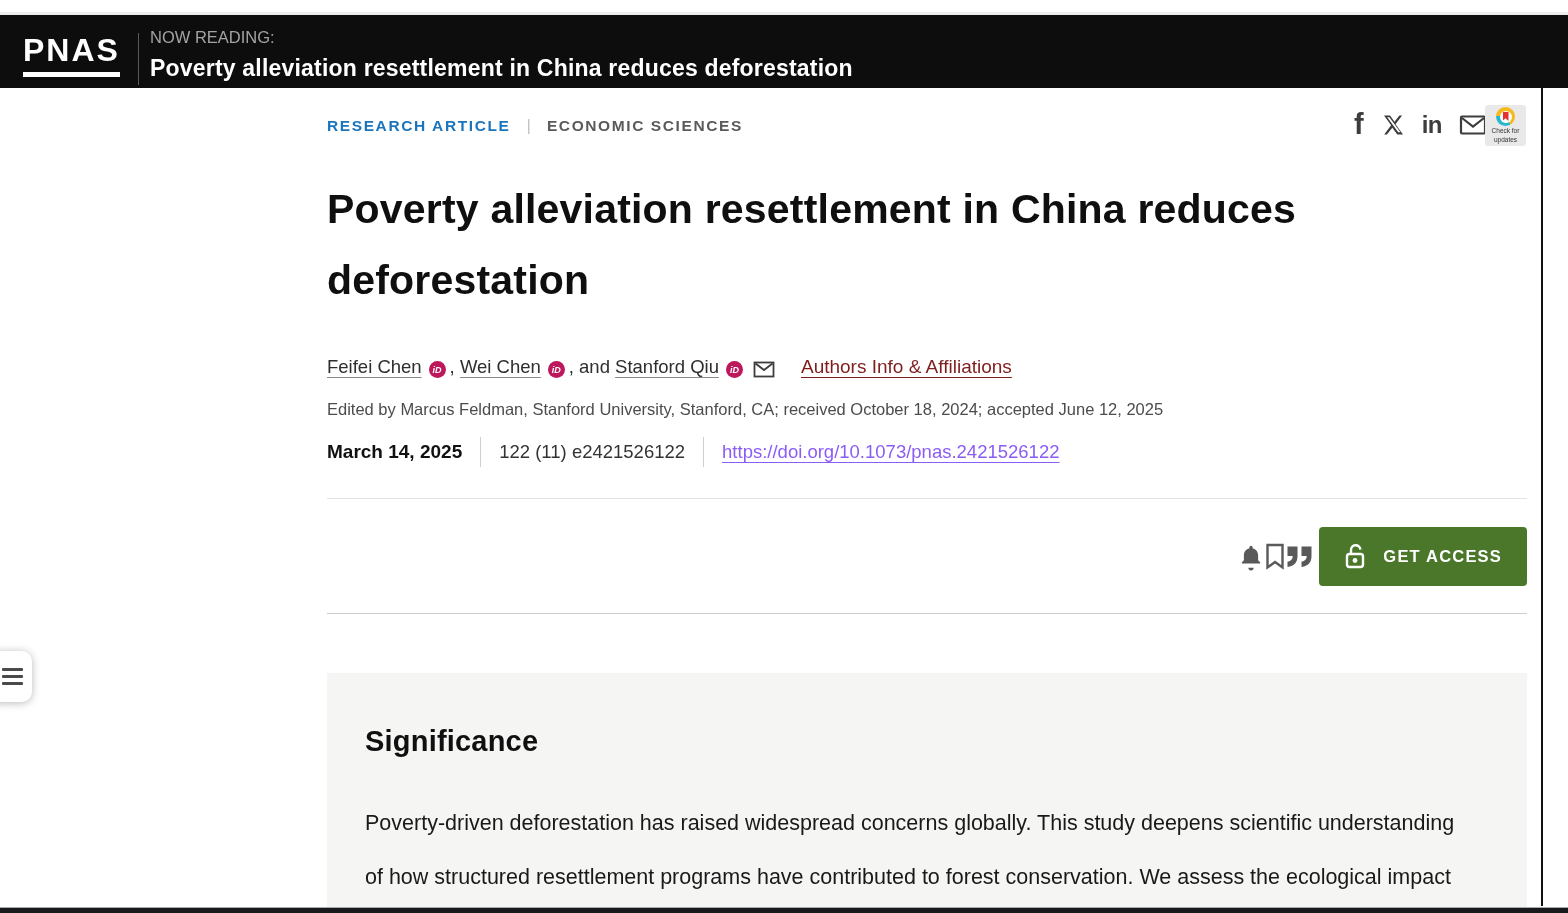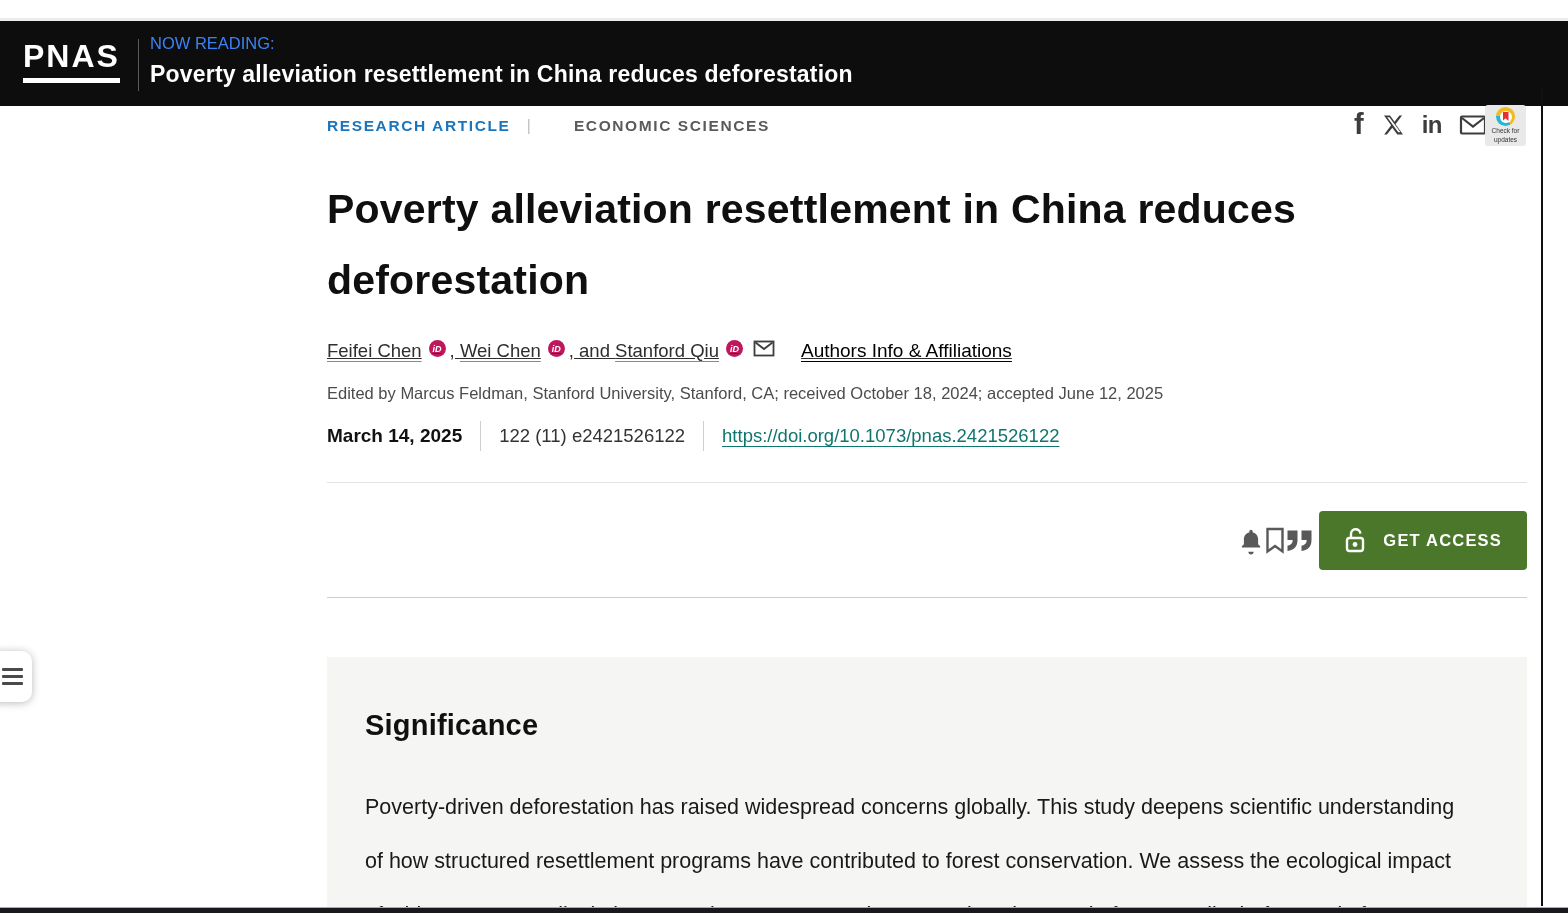--- a/index.html
+++ b/index.html
@@ -4,42 +4,42 @@
 <style>
   * { margin:0; padding:0; box-sizing:border-box; }
   html,body { width:1568px; height:913px; }
   body {
     position:relative; overflow:hidden; background:#ffffff;
     font-family:"Liberation Sans", sans-serif; color:#1a1a1a;
   }
 
   
   .topbar {
-    position:absolute; top:18px; left:0; width:1568px; height:88px;
+    position:absolute; top:12px; left:0; width:1568px; height:76px;
     background:#0d0d0d; border-top:3px solid #ececec;
   }
   .topbar-inner { position:relative; height:100%; }
   .pnas-logo {
     position:absolute; left:23px; top:18px;
     color:#fff; font-size:32px; font-weight:bold; letter-spacing:2px;
     border-bottom:5px solid #fff; padding-bottom:4px; line-height:1.1;
     cursor:pointer;
   }
   .topbar-divider { position:absolute; left:138px; top:18px; width:1px; height:52px; background:#5a5a5a; }
-  .now-reading { position:absolute; left:150px; top:13px; color:#3b82f6; font-size:16.5px; }
+  .now-reading { position:absolute; left:150px; top:13px; color:#a3a3a3; font-size:16.5px; }
   .topbar-title { position:absolute; left:150px; top:40px; color:#ffffff; font-size:23px; font-weight:bold; letter-spacing:.2px; white-space:nowrap; }
 
   
   .main { position:absolute; left:327px; top:88px; width:1200px; }
 
   .row-meta { position:relative; margin-top:20px; height:48px; }
   .breadcrumb { display:inline-flex; align-items:center; gap:16px; margin-top:8px;text-align:center; }
   .crumb-type { color:#1b75bc; font-size:15.5px; font-weight:bold; letter-spacing:1.6px; cursor:pointer; }
   .crumb-sep  { color:#c4c4c4; font-size:17px; }
-  .crumb-cat  { color:#5a5a5a; font-size:15.5px; font-weight:bold; letter-spacing:1.6px; cursor:pointer;margin-left:27px; }
+  .crumb-cat  { color:#5a5a5a; font-size:15.5px; font-weight:bold; letter-spacing:1.6px; cursor:pointer; }
 
   .share-bar { position:absolute; right:40px; top:0; display:flex; align-items:center; gap:17px; }
   .share-icon { display:inline-flex; align-items:center; justify-content:center; cursor:pointer; color:#3d3d3d; }
   .share-letter { font-weight:bold; color:#3d3d3d; }
   .fb-f { font-size:29px; }
   .li-in { font-size:24px; letter-spacing:-.5px; }
 
   .check-badge {
     position:absolute; right:-39px; top:-3px; width:41px; height:41px;
     background:#e9e9e9; border-radius:3px; display:flex; flex-direction:column;
@@ -54,41 +54,41 @@
   .crossmark-ribbon { width:6px; height:9px; background:#e33131; clip-path:polygon(0 0,100% 0,100% 100%,50% 70%,0 100%); margin-top:1px; }
   .check-text { font-size:6.5px; color:#333; text-align:center; line-height:1.25; }
 
   
   .article-title {
     margin-top:18px; width:1130px;
     font-size:41px; line-height:71px; font-weight:bold; color:#0f0f0f; letter-spacing:.2px;
   }
 
   
-  .authors-row { margin-top:24px; display:flex; align-items:flex-start; flex-wrap:wrap; font-size:18.5px; color:#2e2e2e;text-decoration:underline; }
+  .authors-row { margin-top:40px; display:flex; align-items:flex-end; flex-wrap:wrap; font-size:18.5px; color:#2e2e2e; }
   .author-name { text-decoration:underline; text-underline-offset:4px; text-decoration-color:#8a8a8a; cursor:pointer; }
   .author-sep { white-space:pre; }
   .orcid-badge {
     display:inline-flex; align-items:center; justify-content:center;
     width:17px; height:17px; border-radius:50%; background:#be185d;
     color:#fff; font-size:9px; font-weight:bold; font-style:italic;
     margin:0 4px 0 7px; cursor:pointer; vertical-align:middle;
   }
   .mail-icon { margin:0 6px 0 6px; cursor:pointer; display:inline-flex; }
-  .authors-link { margin-left:20px; color:#000000; font-size:19px; text-decoration:underline; text-underline-offset:4px; cursor:pointer; }
+  .authors-link { margin-left:20px; color:#7f1d1d; font-size:19px; text-decoration:underline; text-underline-offset:4px; cursor:pointer; }
 
   
   .edited-line { margin-top:22px; font-size:16.5px; color:#4c4c4c; }
 
   
   .pubinfo { margin-top:18px; display:flex; align-items:center; padding-bottom:31px; border-bottom:1px solid #e3e3e3; width:1200px; }
   .pub-date { font-size:19px; font-weight:bold; color:#111; }
   .pub-sep { width:1px; height:30px; background:#cfcfcf; margin:0 18px; }
   .pub-cite { font-size:18.5px; color:#333; }
-  .pub-doi { font-size:18.5px; color:#0f766e; text-decoration:underline; text-underline-offset:4px; cursor:pointer; }
+  .pub-doi { font-size:18.5px; color:#8b5cf6; text-decoration:underline; text-underline-offset:4px; cursor:pointer; }
 
   
   .actions { margin-top:28px; display:flex; justify-content:flex-end; align-items:center; width:1200px; }
   .action-icon { display:inline-flex; align-items:center; justify-content:center; cursor:pointer; color:#595959; }
   .get-access-btn {
     display:flex; align-items:center; gap:14px; background:#4a7729; color:#fff;
     border:none; border-radius:4px; padding:16px 25px; margin-left:6px;
     font-family:"Liberation Sans", sans-serif;
     font-size:16.5px; font-weight:bold; letter-spacing:1.2px; cursor:pointer;
   }

